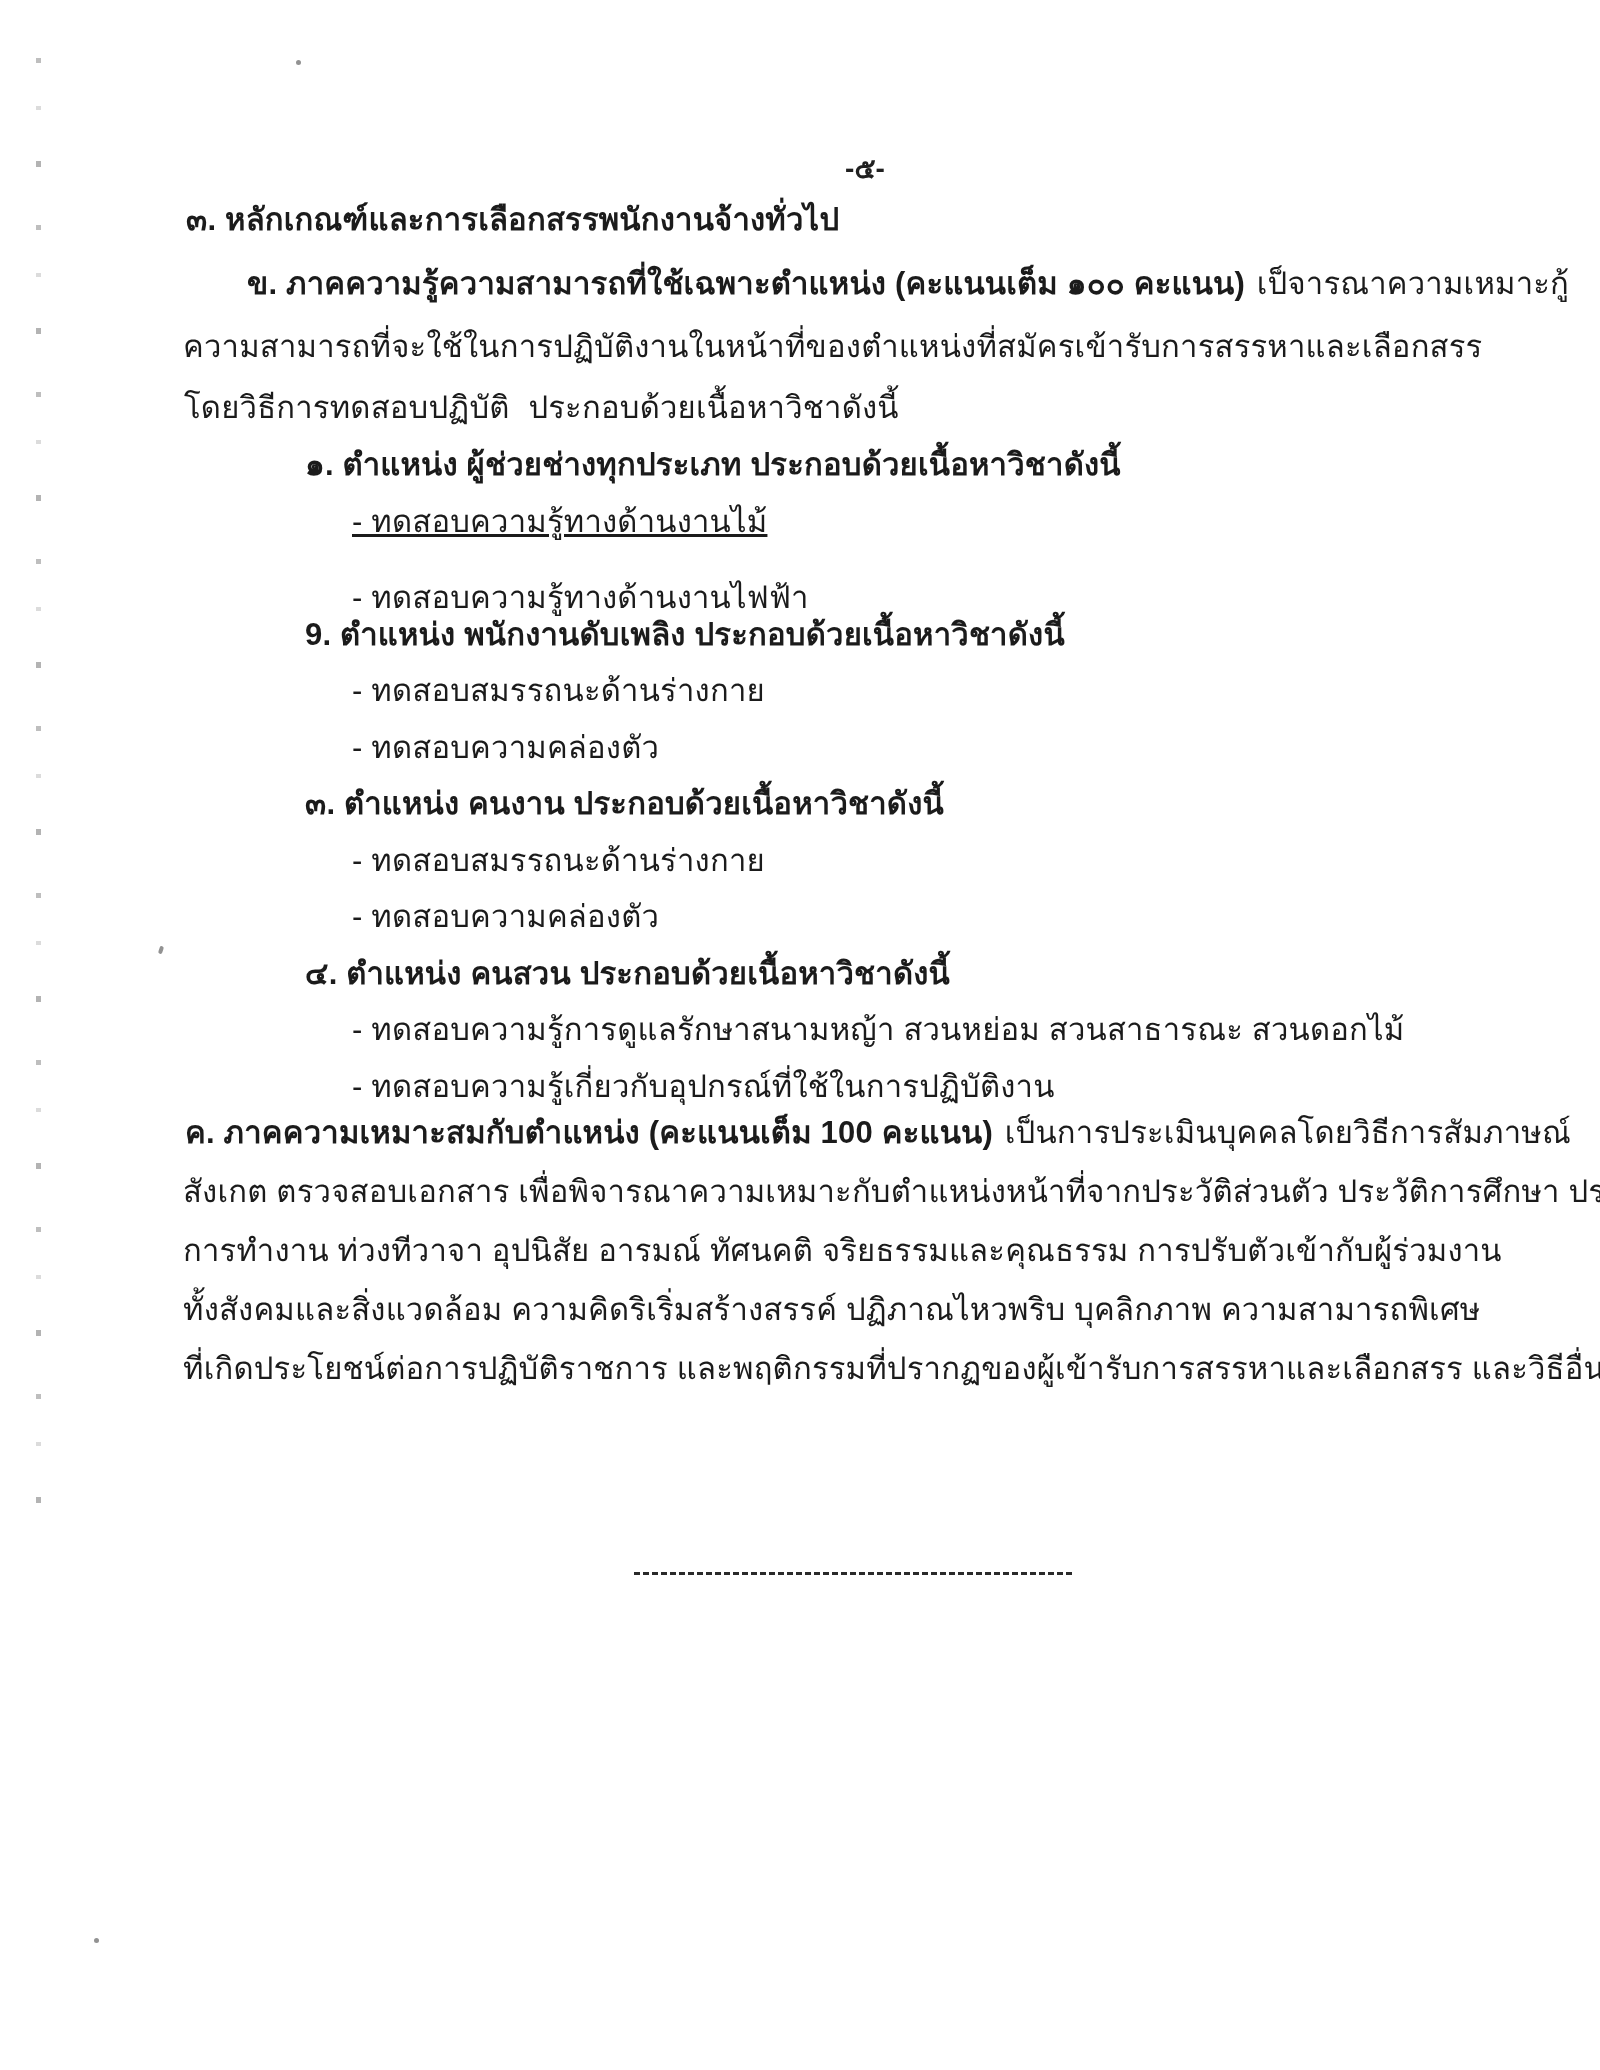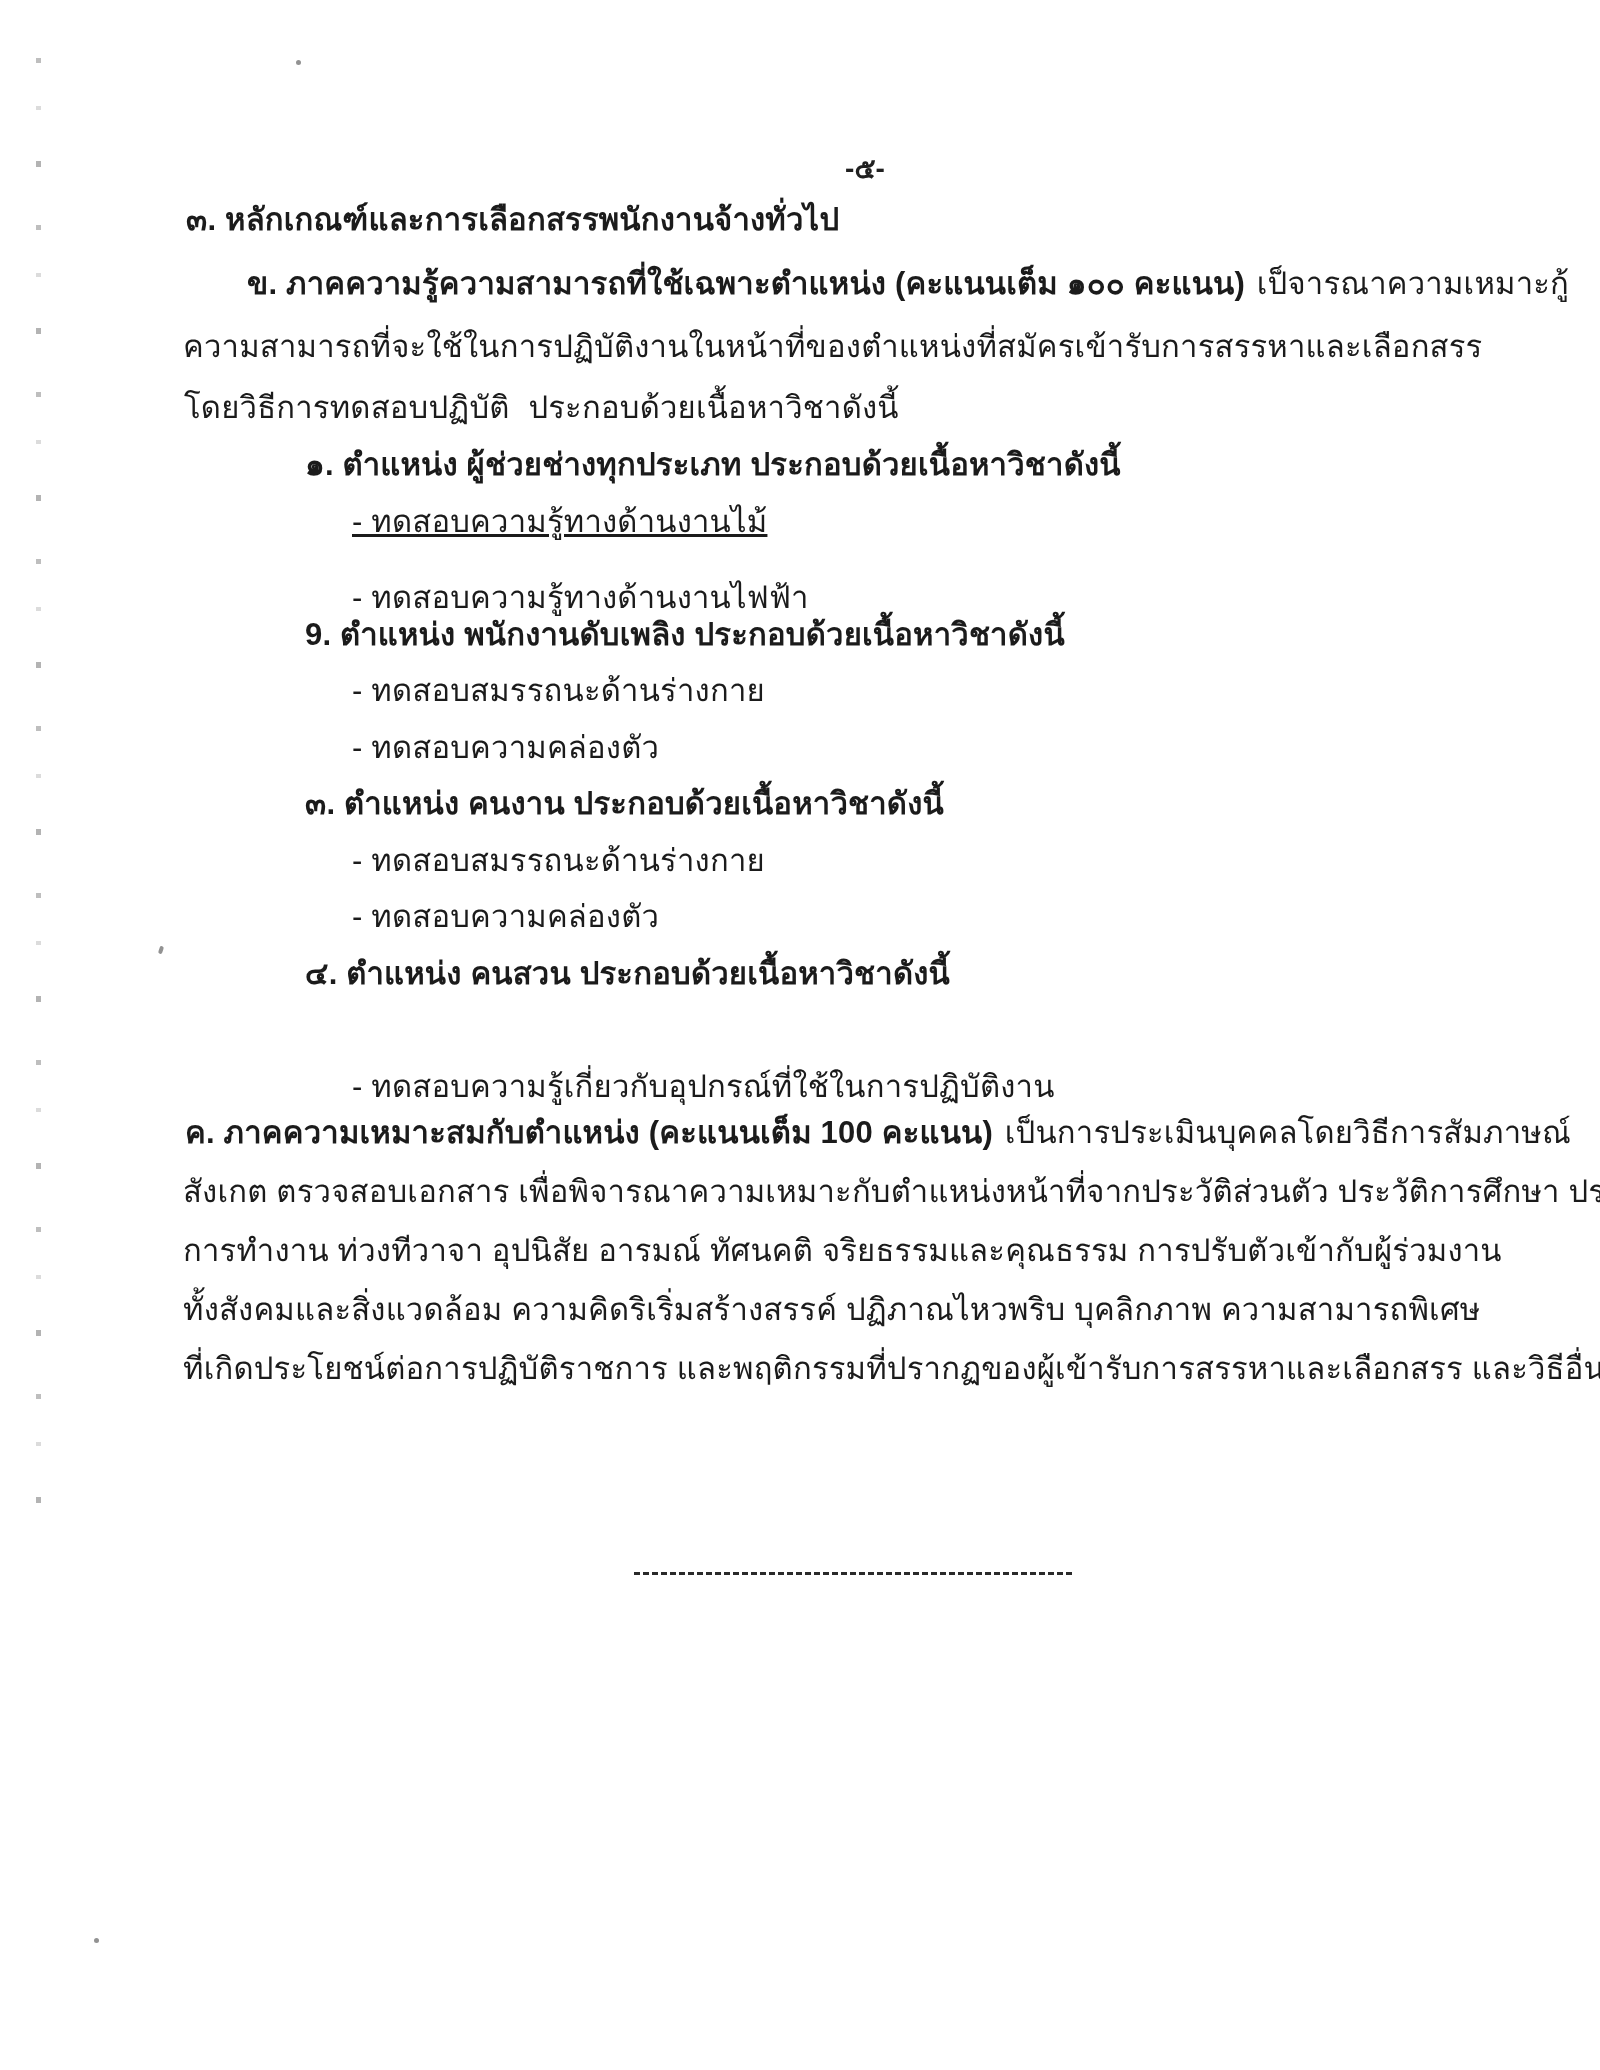--- a/index.html
+++ b/index.html
@@ -107,20 +107,21 @@
 
     <div class="line bold" style="top:615px; left:305px;">9. ตำแหน่ง พนักงานดับเพลิง ประกอบด้วยเนื้อหาวิชาดังนี้</div>
     <div class="line" style="top:671px; left:352px;">- ทดสอบสมรรถนะด้านร่างกาย</div>
     <div class="line" style="top:728px; left:352px;">- ทดสอบความคล่องตัว</div>
 
     <div class="line bold" style="top:784px; left:305px;">๓. ตำแหน่ง คนงาน ประกอบด้วยเนื้อหาวิชาดังนี้</div>
     <div class="line" style="top:841px; left:352px;">- ทดสอบสมรรถนะด้านร่างกาย</div>
     <div class="line" style="top:897px; left:352px;">- ทดสอบความคล่องตัว</div>
 
     <div class="line bold" style="top:954px; left:305px;">๔. ตำแหน่ง คนสวน ประกอบด้วยเนื้อหาวิชาดังนี้</div>
+    <div class="line" style="top:1010px; left:352px;">- ทดสอบความรู้การดูแลรักษาสนามหญ้า สวนหย่อม สวนสาธารณะ สวนดอกไม้</div>
     <div class="line" style="top:1067px; left:352px;">- ทดสอบความรู้เกี่ยวกับอุปกรณ์ที่ใช้ในการปฏิบัติงาน</div>
 
     <div class="line" style="top:1113px; left:185px;">
       <span class="bold">ค. ภาคความเหมาะสมกับตำแหน่ง (คะแนนเต็ม 100 คะแนน)</span><span class="tail">เป็นการประเมินบุคคลโดยวิธีการสัมภาษณ์</span>
     </div>
     <div class="line" style="top:1172px; left:183px;">สังเกต ตรวจสอบเอกสาร เพื่อพิจารณาความเหมาะกับตำแหน่งหน้าที่จากประวัติส่วนตัว ประวัติการศึกษา ประวัติ</div>
     <div class="line" style="top:1231px; left:183px;">การทำงาน ท่วงทีวาจา อุปนิสัย อารมณ์ ทัศนคติ จริยธรรมและคุณธรรม การปรับตัวเข้ากับผู้ร่วมงาน</div>
     <div class="line" style="top:1290px; left:183px;">ทั้งสังคมและสิ่งแวดล้อม ความคิดริเริ่มสร้างสรรค์ ปฏิภาณไหวพริบ บุคลิกภาพ ความสามารถพิเศษ</div>
     <div class="line" style="top:1349px; left:183px;">ที่เกิดประโยชน์ต่อการปฏิบัติราชการ และพฤติกรรมที่ปรากฏของผู้เข้ารับการสรรหาและเลือกสรร และวิธีอื่น ๆ</div>
 

